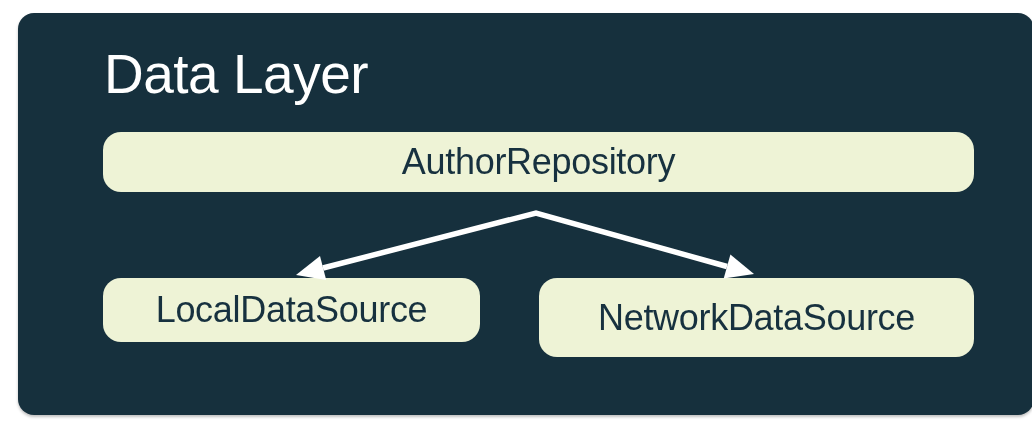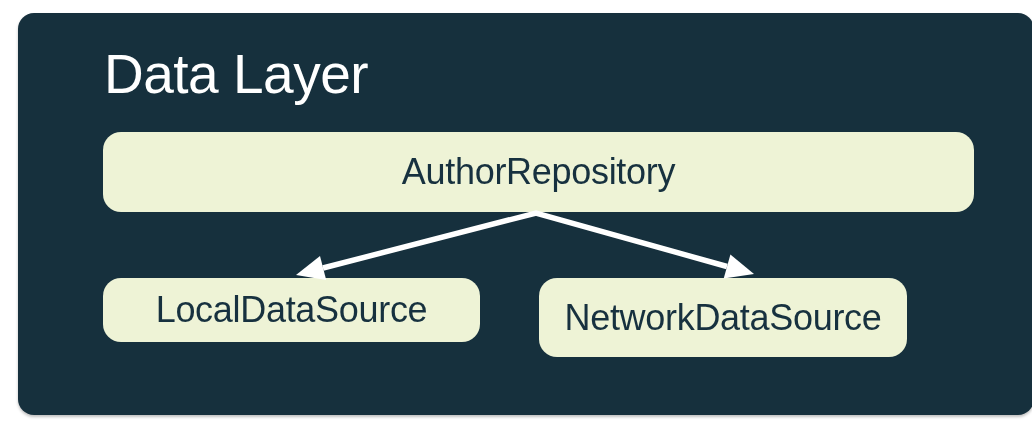--- a/index.html
+++ b/index.html
@@ -53,32 +53,32 @@
     justify-content: center;
     font-size: 36px;
     letter-spacing: -0.3px;
     color: var(--node-text);
     white-space: nowrap;
   }
   .node-repository {
     left: 85px;
     top: 119px;
     width: 871px;
-    height: 80px;
+    height: 60px;
   }
   .node-local {
     left: 85px;
     top: 265px;
     width: 377px;
     height: 64px;
   }
   .node-network {
     left: 521px;
     top: 265px;
-    width: 368px;
+    width: 435px;
     height: 79px;
   }
   .arrows-layer {
     position: absolute;
     left: 0;
     top: 0;
     width: 1016px;
     height: 402px;
     pointer-events: none;
   }

